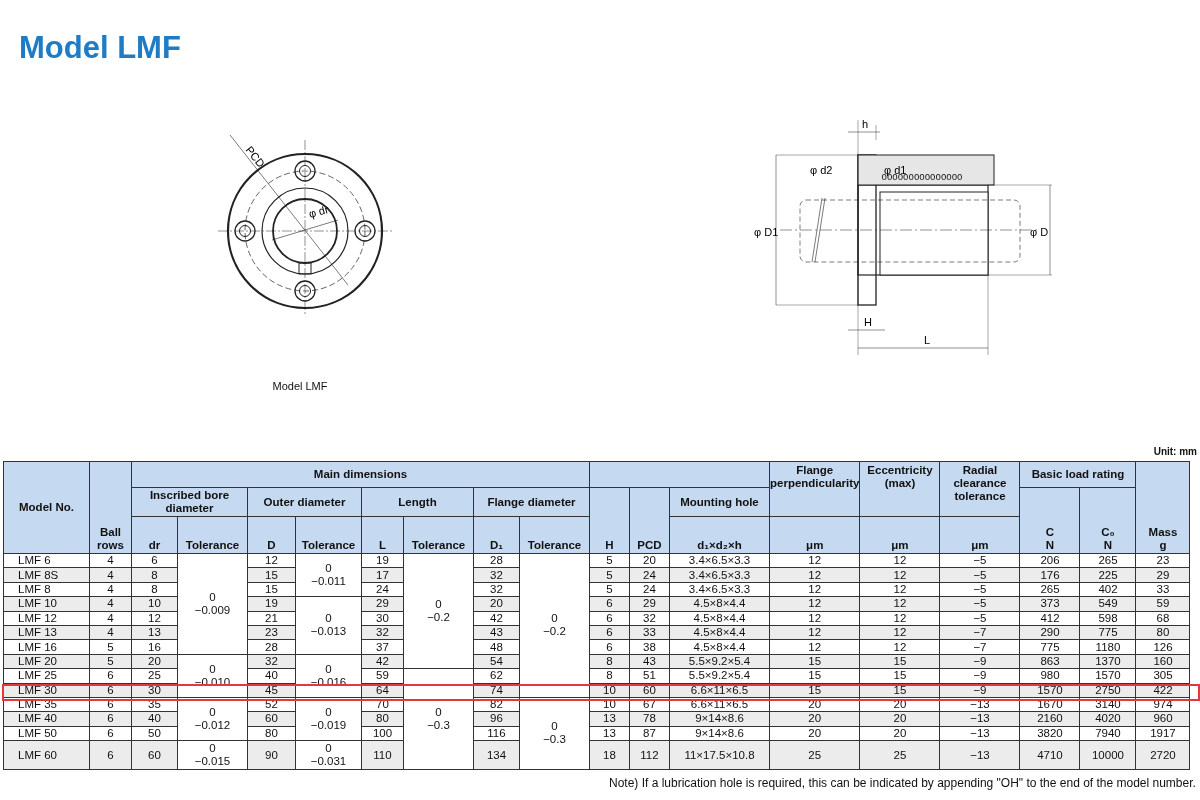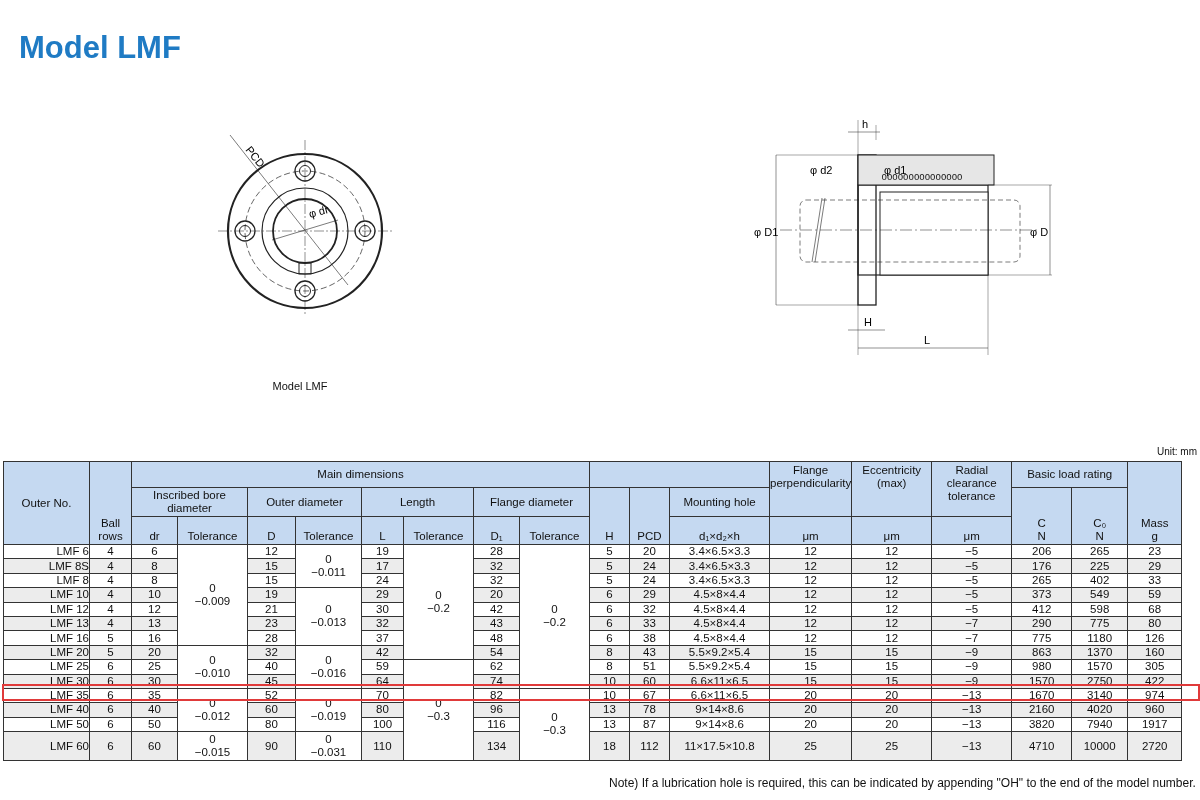--- a/index.html
+++ b/index.html
@@ -1,26 +1,26 @@
 <!DOCTYPE html>
 <html><head>
 <meta charset="utf-8">
 <style>
   html, body { margin:0; padding:0; background:#ffffff; }
   body { width:1200px; height:800px; position:relative; overflow:hidden; font-family:"Liberation Sans", sans-serif; color:#111; }
   .title { position:absolute; left:19px; top:30px; font-size:31px; font-weight:bold; color:#1f7bc4; letter-spacing:0px; }
   .fig-front { position:absolute; left:210px; top:130px; width:190px; height:190px; }
   .fig-caption { position:absolute; left:250px; top:380px; width:100px; text-align:center; font-size:11px; }
   .fig-side { position:absolute; left:740px; top:110px; width:320px; height:250px; }
-  .unit { position:absolute; right:3px; top:446px; font-size:10px; }
+  .unit { position:absolute; right:3px; top:446px; font-size:10px;font-weight:bold; }
 
   table.spec { position:absolute; left:3px; top:461px; border-collapse:collapse; font-size:11.5px; table-layout:fixed; }
   table.spec td, table.spec th { border:1px solid #333; padding:0; text-align:center; vertical-align:middle; line-height:13px; font-weight:normal; }
-  table.spec th { background:#c5d9f1; }
-  table.spec td.model { text-align:right; padding-left:14px; }
+  table.spec th { background:#c5d9f1;font-weight:bold; }
+  table.spec td.model { text-align:left; padding-left:14px; }
   table.spec tr.data td { height:13.4px; }
   table.spec tr.data.alt td.shade { background:#ececec; }
   table.spec tr.tall td { height:28px; }
   table.spec td.tol { background:#fff; line-height:13px; }
   th.bottom { vertical-align:bottom !important; padding-bottom:1px !important; }
   th.top { vertical-align:top !important; padding-top:2px !important; }
   .hl { position:absolute; left:2px; top:684px; width:1194px; height:13px; border:2px solid #e03a3a; pointer-events:none; }
   .note { position:absolute; left:609px; top:778px; font-size:12px; line-height:11px; }
   .note .indent { padding-left:27px; }
 </style>
@@ -106,42 +106,42 @@
       <col style="width:100px">
     <col style="width:80px">
       <col style="width:80px">
       <col style="width:80px">
     <col style="width:60px">
       <col style="width:56px">
       <col style="width:54px">
   </colgroup>
   <thead>
     <tr style="height:26px">
-      <th rowspan="3">Outer No.</th>
+      <th rowspan="3">Model No.</th>
       <th rowspan="3" class="bottom">Ball rows</th>
       <th colspan="8">Main dimensions</th>
       <th colspan="3" style="border-left:none"></th>
       <th rowspan="2" class="top">Flange perpendicularity</th>
       <th rowspan="2" class="top">Eccentricity (max)</th>
       <th rowspan="2" class="top">Radial clearance tolerance</th>
       <th colspan="2">Basic load rating</th>
       <th rowspan="3" class="bottom"><span>Mass</span><br><span>g</span></th>
     </tr>
     <tr style="height:29px">
       <th colspan="2">Inscribed bore diameter</th>
       <th colspan="2">Outer diameter</th>
       <th colspan="2">Length</th>
       <th colspan="2">Flange diameter</th>
       <th rowspan="2" class="bottom">H</th>
       <th rowspan="2" class="bottom">PCD</th>
       <th>Mounting hole</th>
       <th rowspan="2" class="bottom"><span>C</span><br><span>N</span></th>
       <th rowspan="2" class="bottom"><span>C₀</span><br><span>N</span></th>
     </tr>
-    <tr style="height:28px">
+    <tr style="height:37px">
       <th class="bottom">dr</th>
       <th class="bottom">Tolerance</th>
       <th class="bottom">D</th>
       <th class="bottom">Tolerance</th>
       <th class="bottom">L</th>
       <th class="bottom">Tolerance</th>
       <th class="bottom">D₁</th>
       <th class="bottom">Tolerance</th>
       <th class="bottom">d₁×d₂×h</th>
       <th class="bottom">μm</th>

